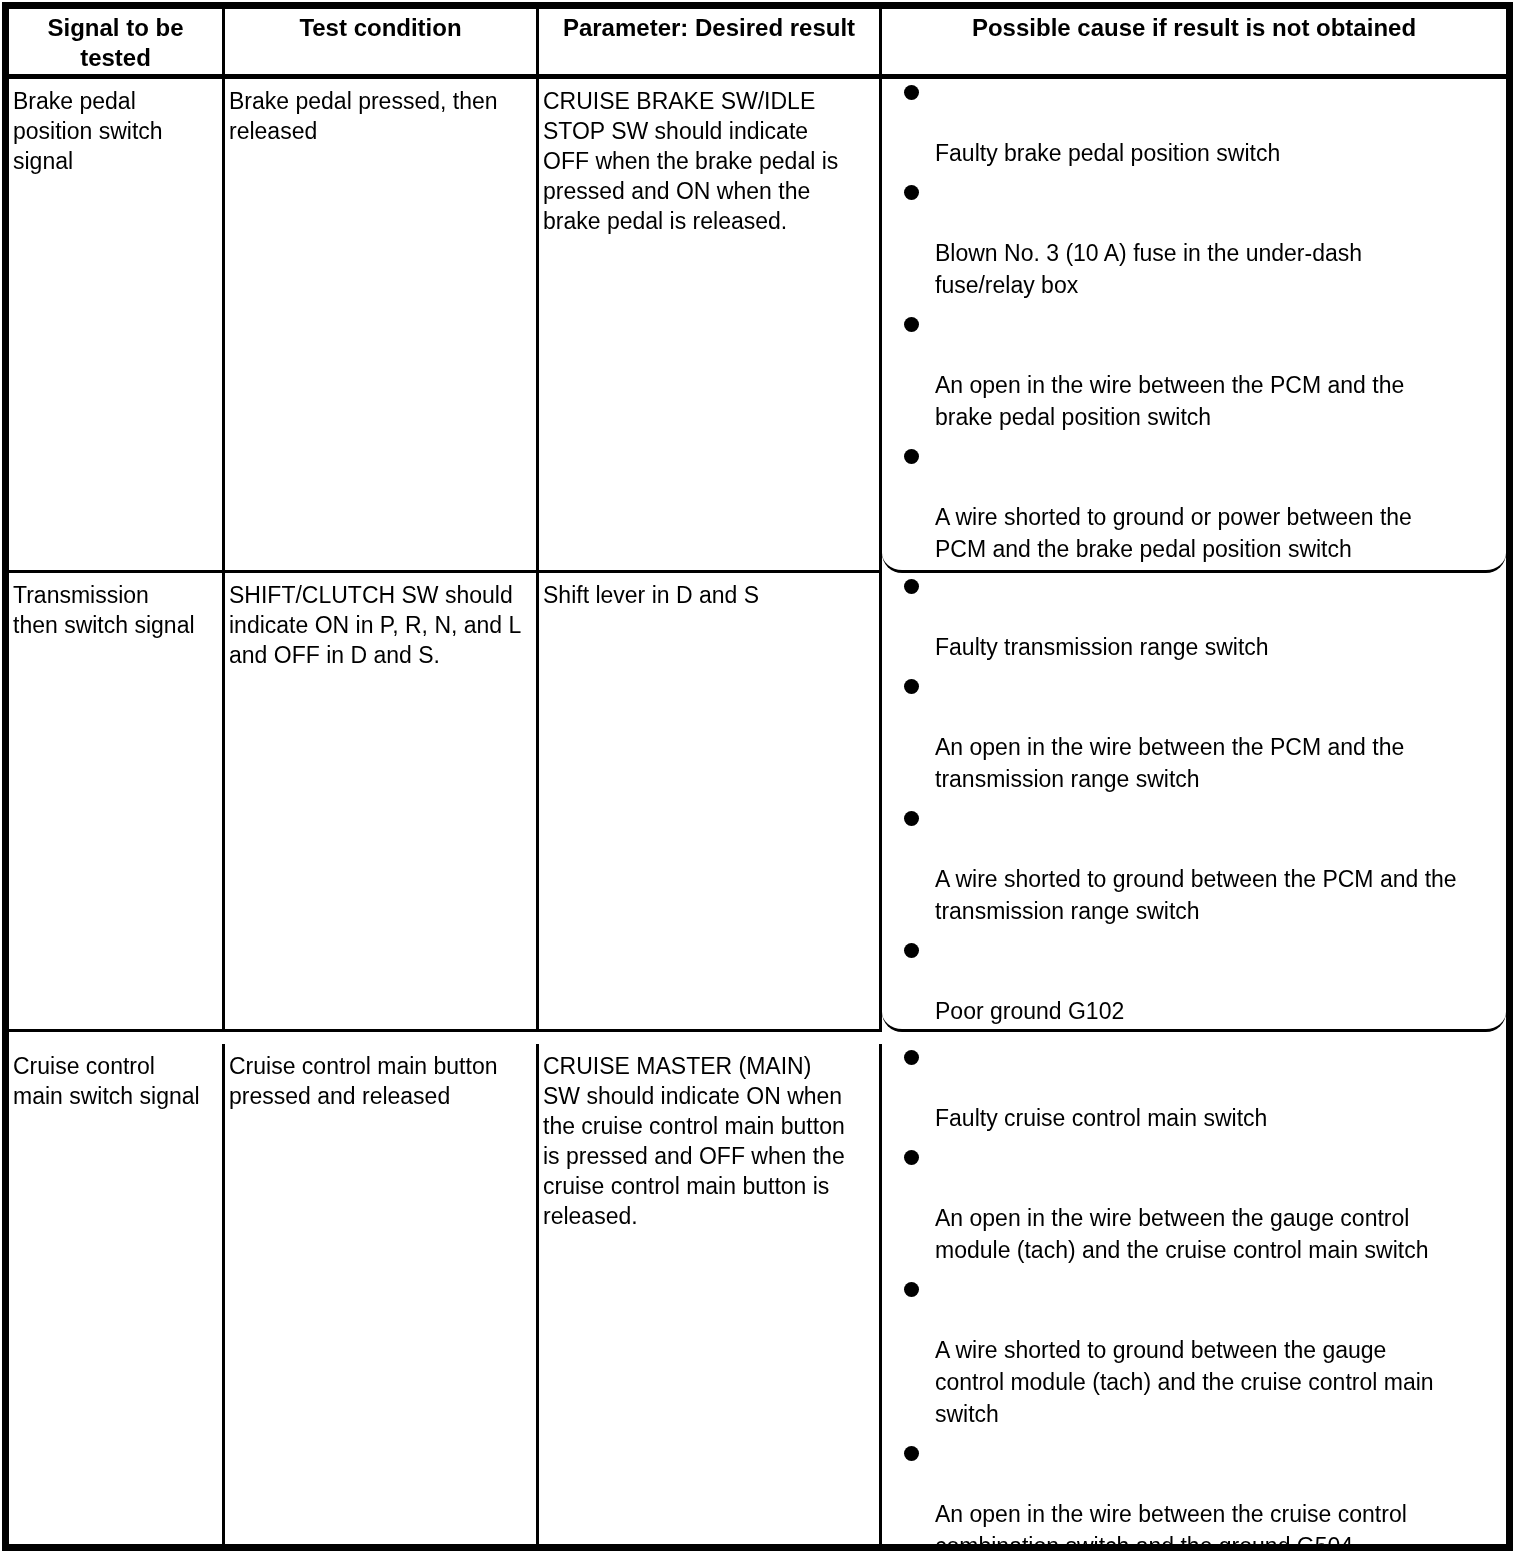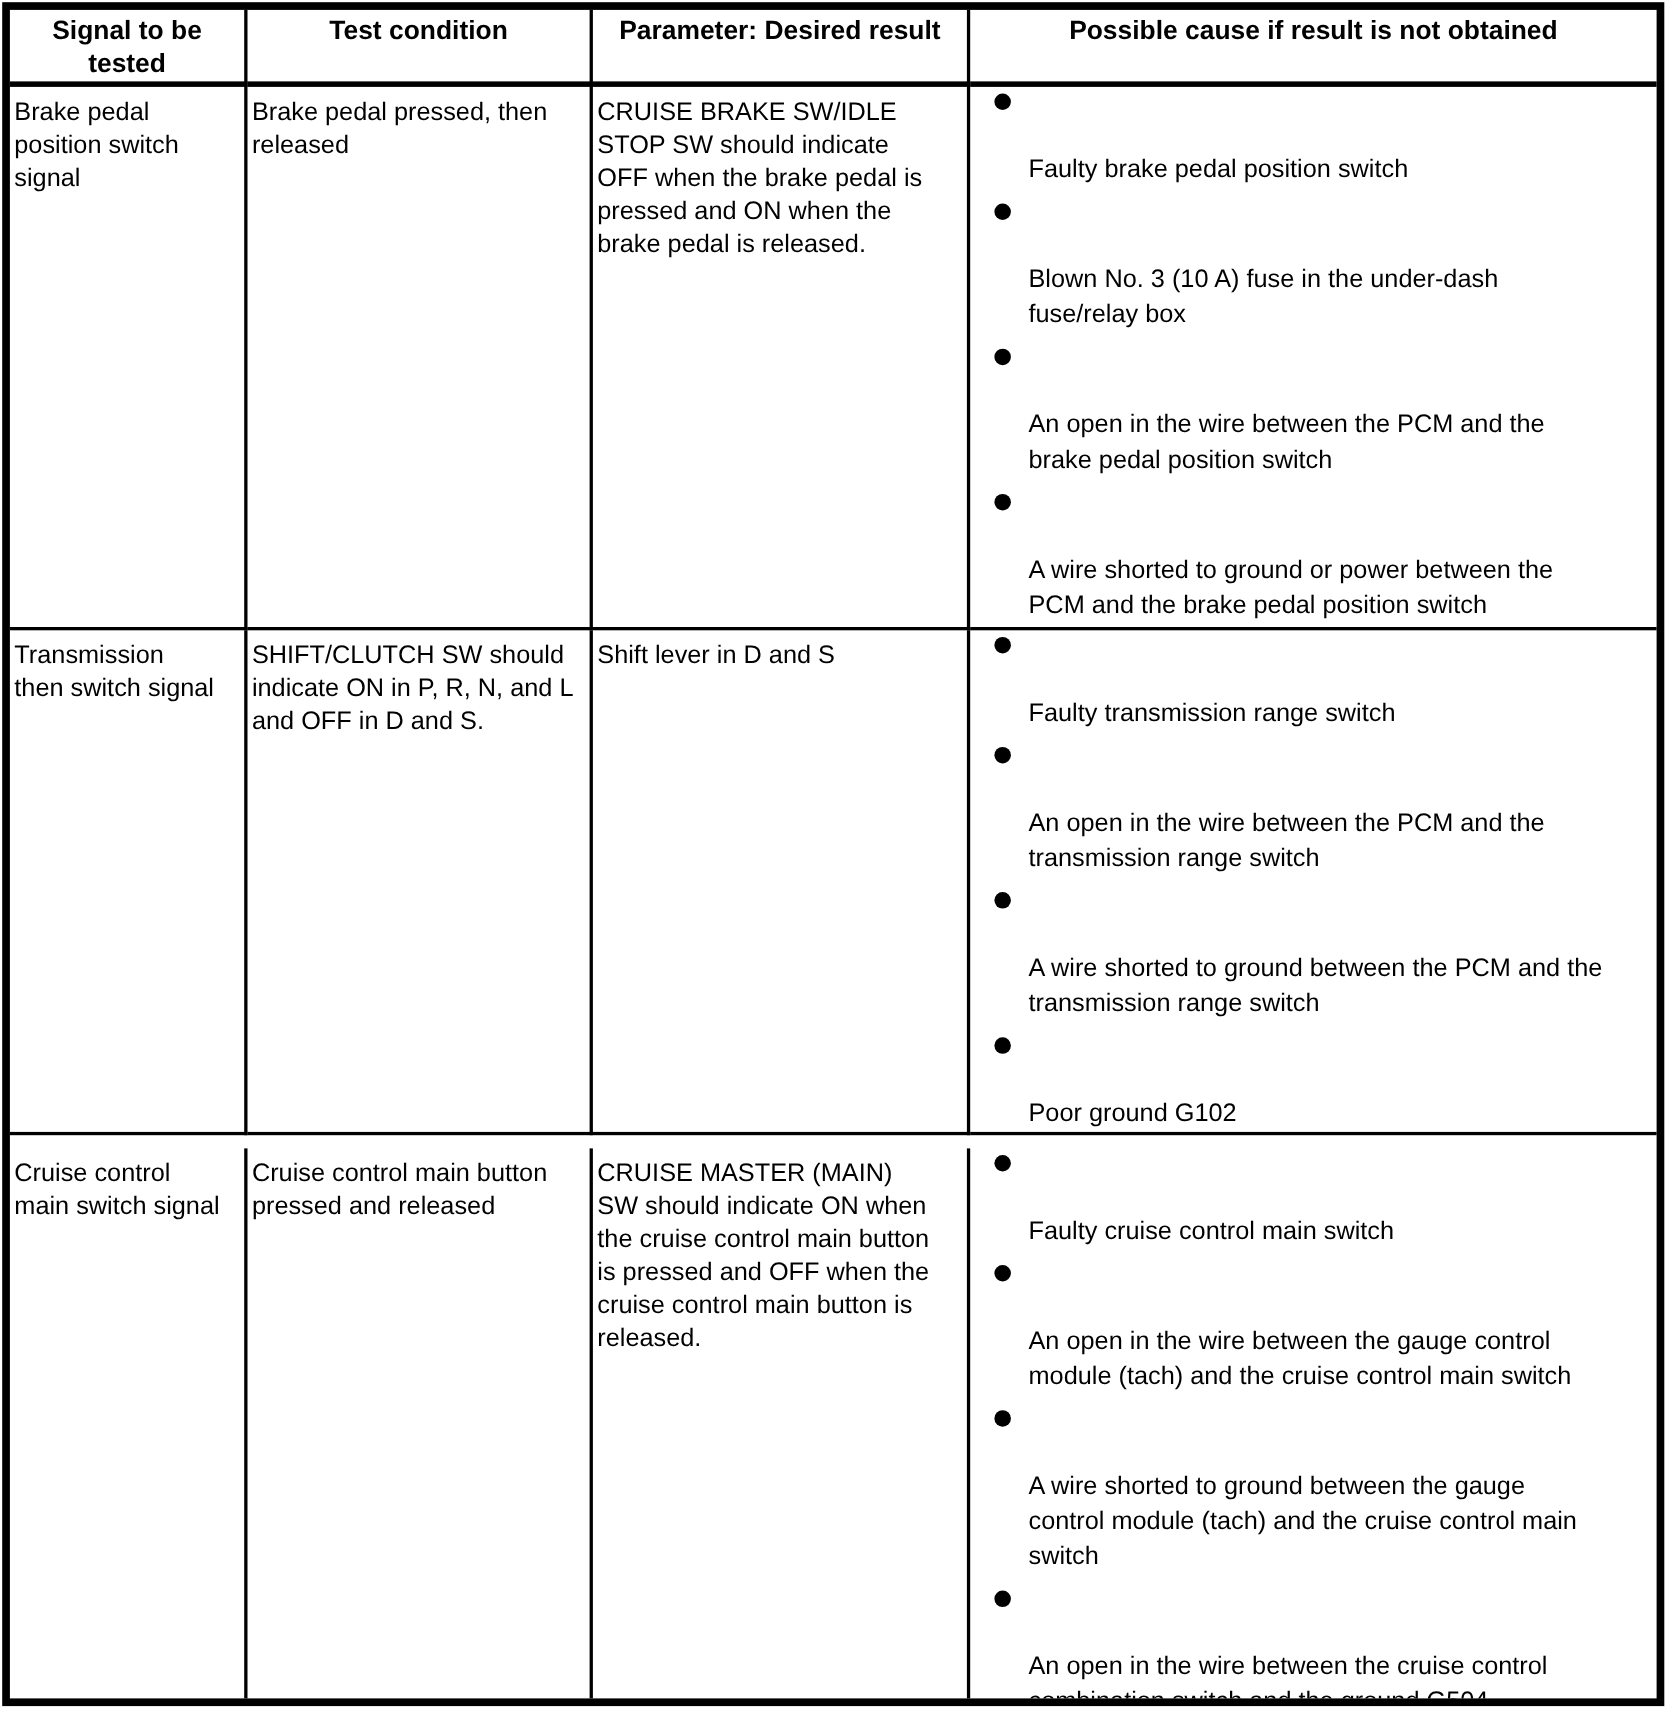--- a/index.html
+++ b/index.html
@@ -43,20 +43,21 @@
     white-space: pre-line;
   }
   .cell.body {
     font-size: 23px;
     line-height: 30px;
     padding: 7px 3px 0 4px;
     white-space: pre-line;
   }
   .cell.causes {
     padding: 6px 12px 0 0;
+    border-radius: 20px;
   }
   .cause-item { margin-bottom: 16px; }
   .cause-bullet {
     width: 15px;
     height: 15px;
     border-radius: 50%;
     background: #000000;
     margin-left: 22px;
   }
   .cause-text {

